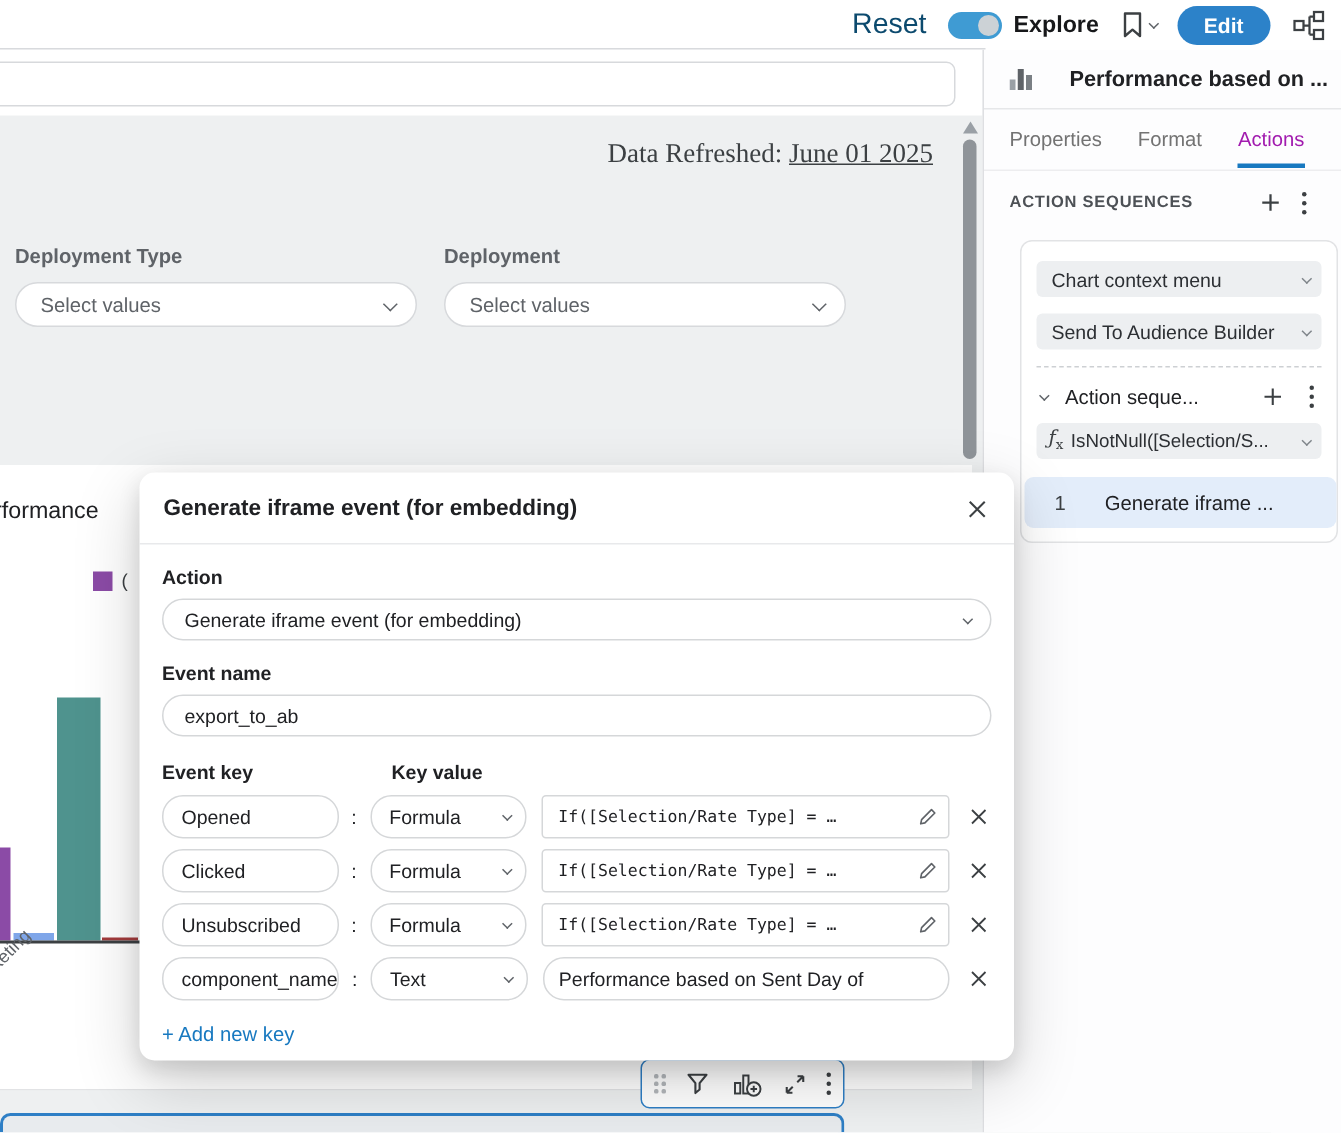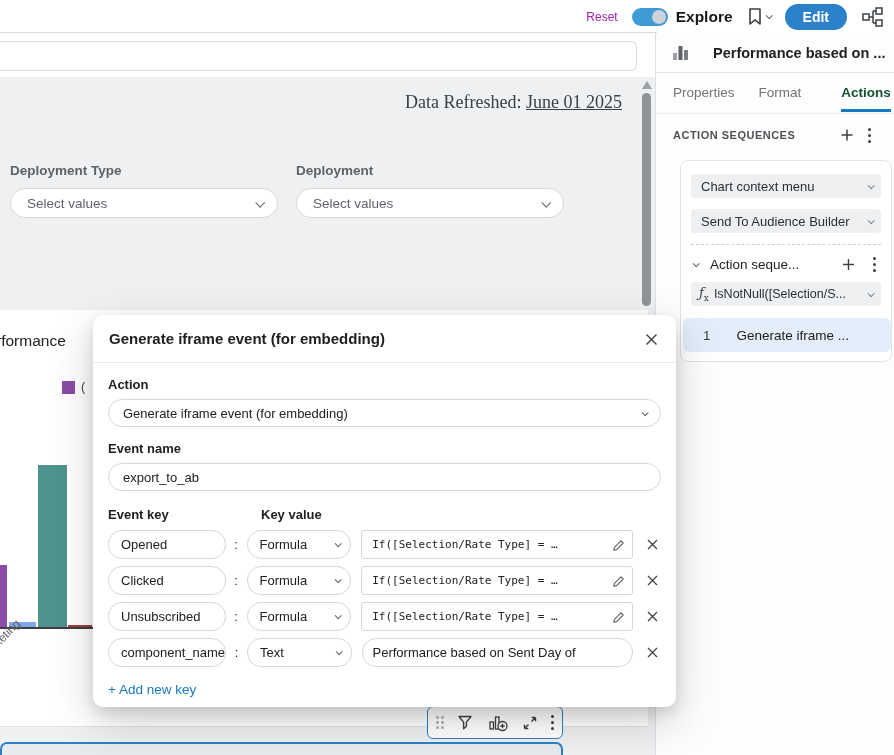--- a/index.html
+++ b/index.html
@@ -4,21 +4,21 @@
 <style>
   * { margin:0; padding:0; box-sizing:border-box; }
   html,body { width:894px; height:755px; }
   body { font-family:"Liberation Sans", sans-serif; color:#202124; background:#fff; }
   .app { position:relative; width:894px; height:755px; overflow:hidden; background:#fff; }
 
   
   .topbar { position:absolute; left:0; top:0; width:894px; height:33px; background:#fff; z-index:5; }
   .topbar-border { position:absolute; left:0; top:32px; width:657px; height:1px; background:#d8dadd; }
   .topbar-controls { position:absolute; right:10px; top:0; height:33px; display:flex; align-items:center; gap:14px; }
-  .reset-link { color:#a21caf; font-size:12px; cursor:pointer; }
+  .reset-link { color:#0c4a6e; font-size:19px; cursor:pointer; }
   .toggle-wrap { display:flex; align-items:center; gap:8px; }
   .toggle { position:relative; width:36px; height:18px; border-radius:9px; background:#3f9bd3; }
   .toggle .knob { position:absolute; right:2px; top:2px; width:14px; height:14px; border-radius:50%; background:#ccd2d6; }
   .explore-label { font-weight:bold; font-size:15.5px; color:#17181a; }
   .bookmark-wrap { display:flex; align-items:center; gap:3px; }
   .edit-btn { background:#2c82c9; color:#fff; font-weight:bold; font-size:14px; border:none; border-radius:14px; padding:5px 18px; cursor:pointer; }
   .chev { display:inline-block; width:7px; height:7px; border-right:1.5px solid #5f6368; border-bottom:1.5px solid #5f6368; transform:rotate(45deg) translateY(-1px); }
   .chev.sm { width:5px; height:5px; }
 
   
@@ -54,21 +54,21 @@
 
   .bottom-element { position:absolute; left:0; top:709px; width:563px; height:13px; background:#e8ebee; border:2px solid #2e7fc6; border-bottom:none; border-radius:7px 7px 0 0; }
 
   
   .v-divider { position:absolute; left:655px; top:33px; width:1px; height:722px; background:#dedfe2; }
   .sidebar { position:absolute; left:656px; top:33px; width:238px; height:722px; background:#fdfdfe; }
   .sb-header { position:absolute; left:0; top:0; width:238px; height:40px; border-bottom:1px solid #e6e7e9; display:flex; align-items:center; padding-left:17px; gap:24px; }
   .sb-title { font-weight:bold; font-size:14.5px; color:#202124; white-space:nowrap; }
   .sb-tabs { position:absolute; left:0; top:41px; width:238px; height:40px; border-bottom:1px solid #ededef; display:flex; align-items:center; gap:24px; padding-left:17px; }
   .sb-tab { font-size:13.5px; color:#737373; cursor:pointer; position:relative; padding:10px 0 12px; }
-  .sb-tab.active { color:#14532d; font-weight:bold;margin-left:16px; }
+  .sb-tab.active { color:#a21caf; font-weight:normal; }
   .sb-tab.active::after { content:""; position:absolute; left:0; bottom:0px; width:100%; height:3px; background:#1879c0; }
   .sb-section-row { position:absolute; left:0; top:88px; width:238px; height:28px; display:flex; align-items:center; padding:0 14px 0 17px; }
   .sb-section-label { font-size:11px; font-weight:bold; letter-spacing:.5px; color:#4d5156; flex:1; }
   .icon-btn { display:flex; align-items:center; justify-content:center; width:22px; height:22px; cursor:pointer; }
 
   .sb-panel { position:absolute; left:24px; top:127px; width:212px; height:202px; background:#fff; border:1px solid #e2e3e5; border-radius:8px; }
   .gray-pill { position:relative; margin:0 10px; height:24px; background:#edeff1; border-radius:4px; display:flex; align-items:center; padding:0 22px 0 10px; font-size:13px; color:#2c2f33; white-space:nowrap; overflow:hidden; cursor:pointer; }
   .gray-pill .chev { position:absolute; right:8px; border-color:#80868b; }
   .gray-pill.p1 { margin-top:13px; }
   .gray-pill.p2 { margin-top:11px; }

